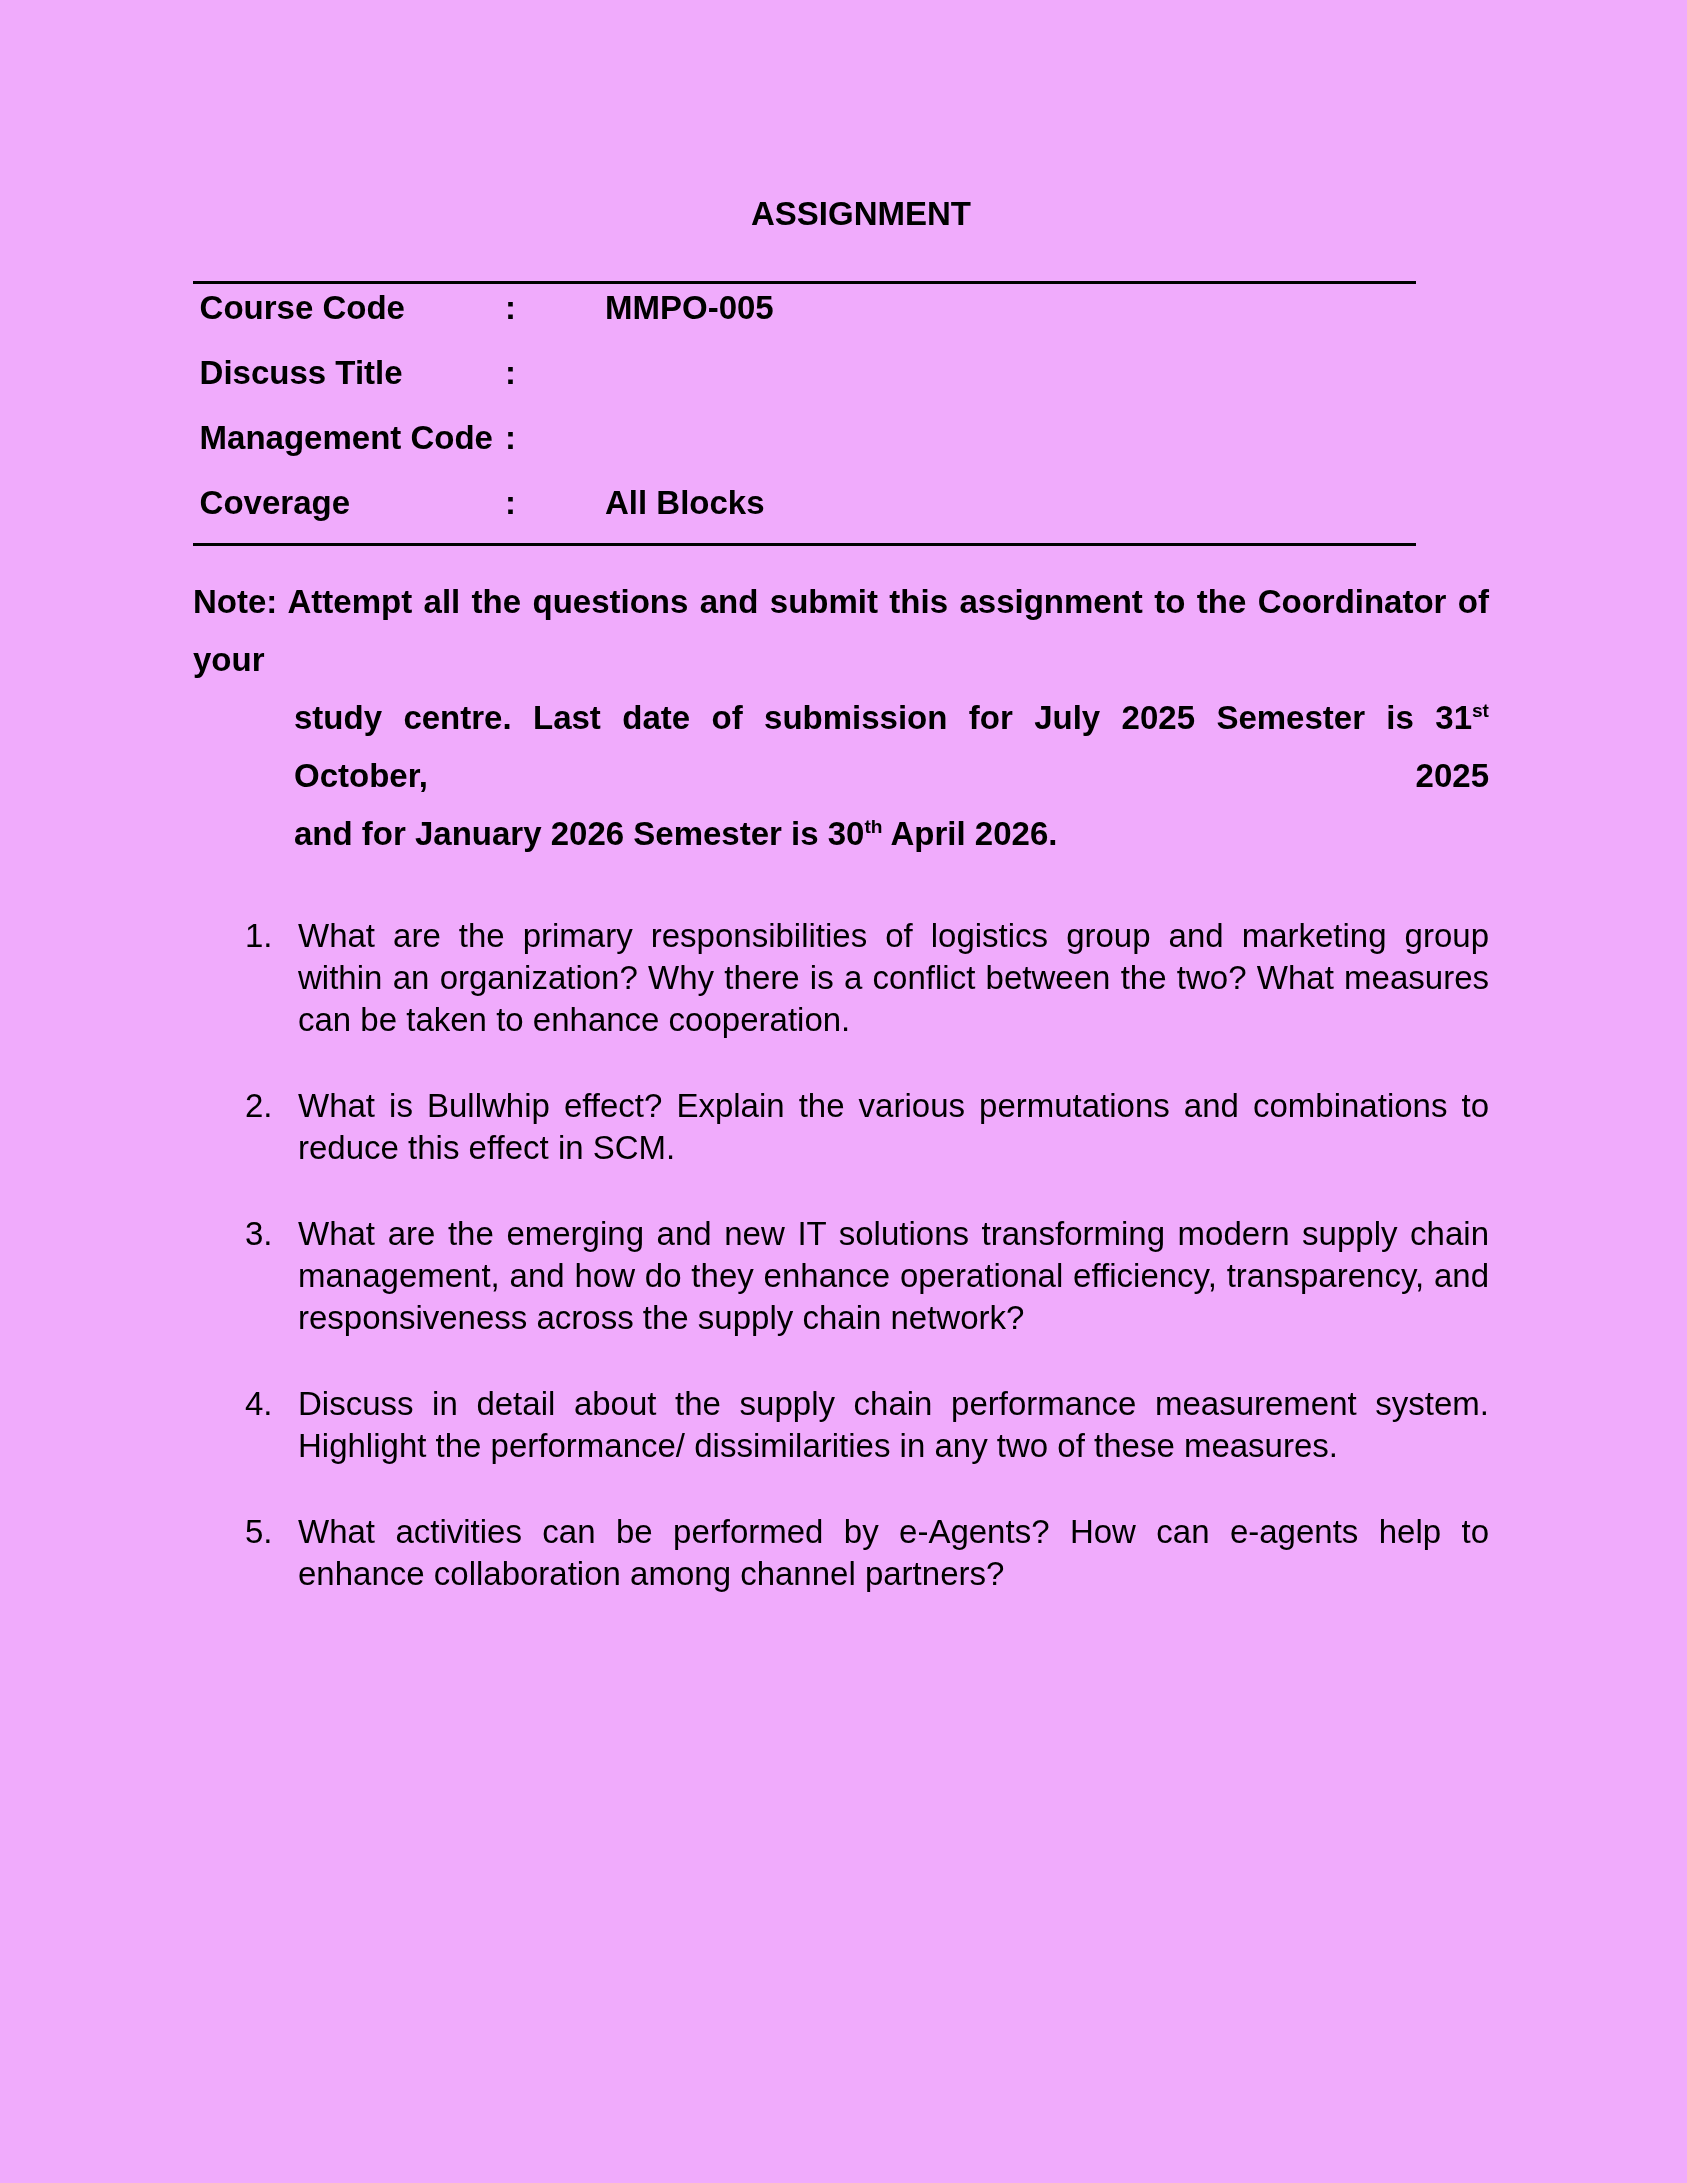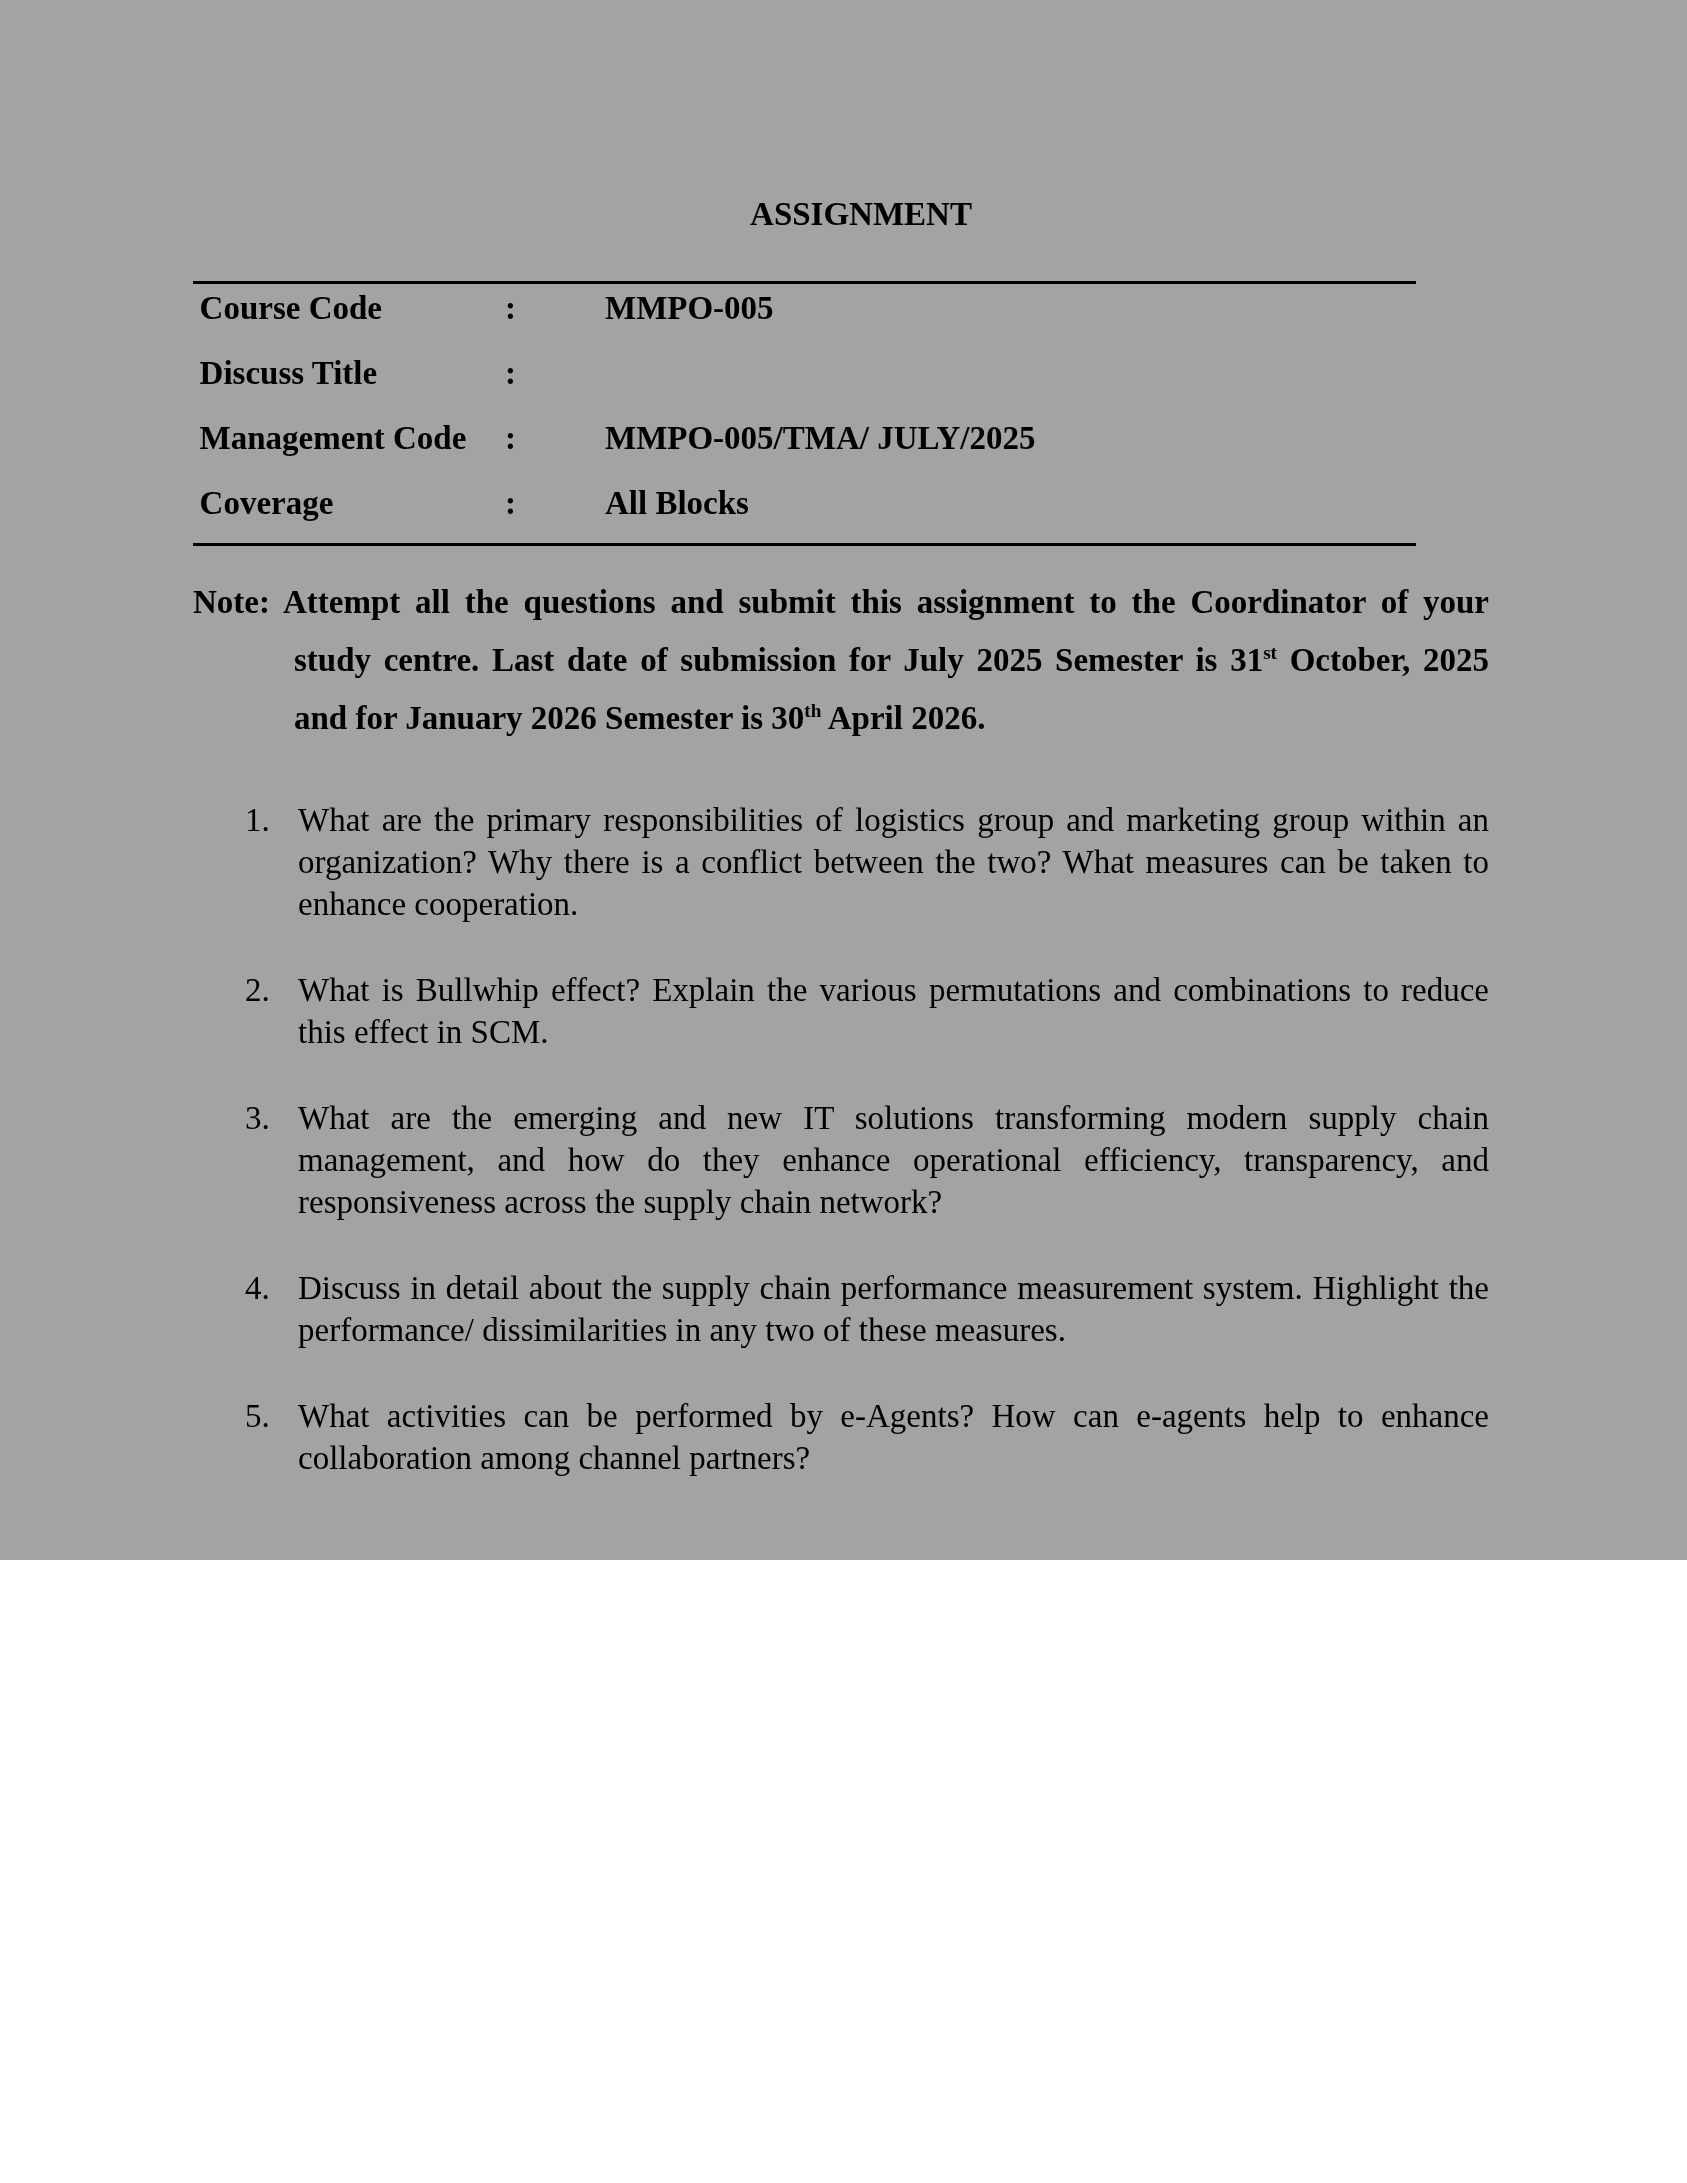--- a/index.html
+++ b/index.html
@@ -1,22 +1,22 @@
 <!DOCTYPE html>
 <html style="font-size:10.6px"><head>
 <meta charset="utf-8">
 <style>
   html, body { margin: 0; padding: 0; background: #ffffff; }
   .page {
     position: relative;
     width: 1687px;
-    height: 1560px;
-    background: #a3a3a3;
+    height: 2183px;
+    background: #f0abfc;
     color: #000000;
-    font-family: Liberation Serif, serif;
+    font-family: Liberation Sans, sans-serif;
     overflow: hidden;
     box-sizing: border-box;
   }
   .content {
     padding: 197px 198px 0 193px; 
   }
   .title {
     text-align: center;
     padding-left: 40px;          
     font-size: 33px;
@@ -84,21 +84,20 @@
           <div class="ct-colon">:</div>
           <div class="ct-value">MMPO-005</div>
         </div>
         <div class="ct-row">
           <div class="ct-label">Discuss Title</div>
           <div class="ct-colon">:</div>
         </div>
         <div class="ct-row">
           <div class="ct-label">Management Code</div>
           <div class="ct-colon">:</div>
-          <div class="ct-value">MMPO-005/TMA/ JULY/2025</div>
         </div>
         <div class="ct-row">
           <div class="ct-label">Coverage</div>
           <div class="ct-colon">:</div>
           <div class="ct-value">All Blocks</div>
         </div>
       </div>
     <div class="note">
         <div class="note-line justify-last">Note: Attempt all the questions and submit this assignment to the Coordinator of your</div>
         <div class="note-line justify-last indented">study centre. Last date of submission for July 2025 Semester is 31<sup class="ord">st</sup> October, 2025</div>

